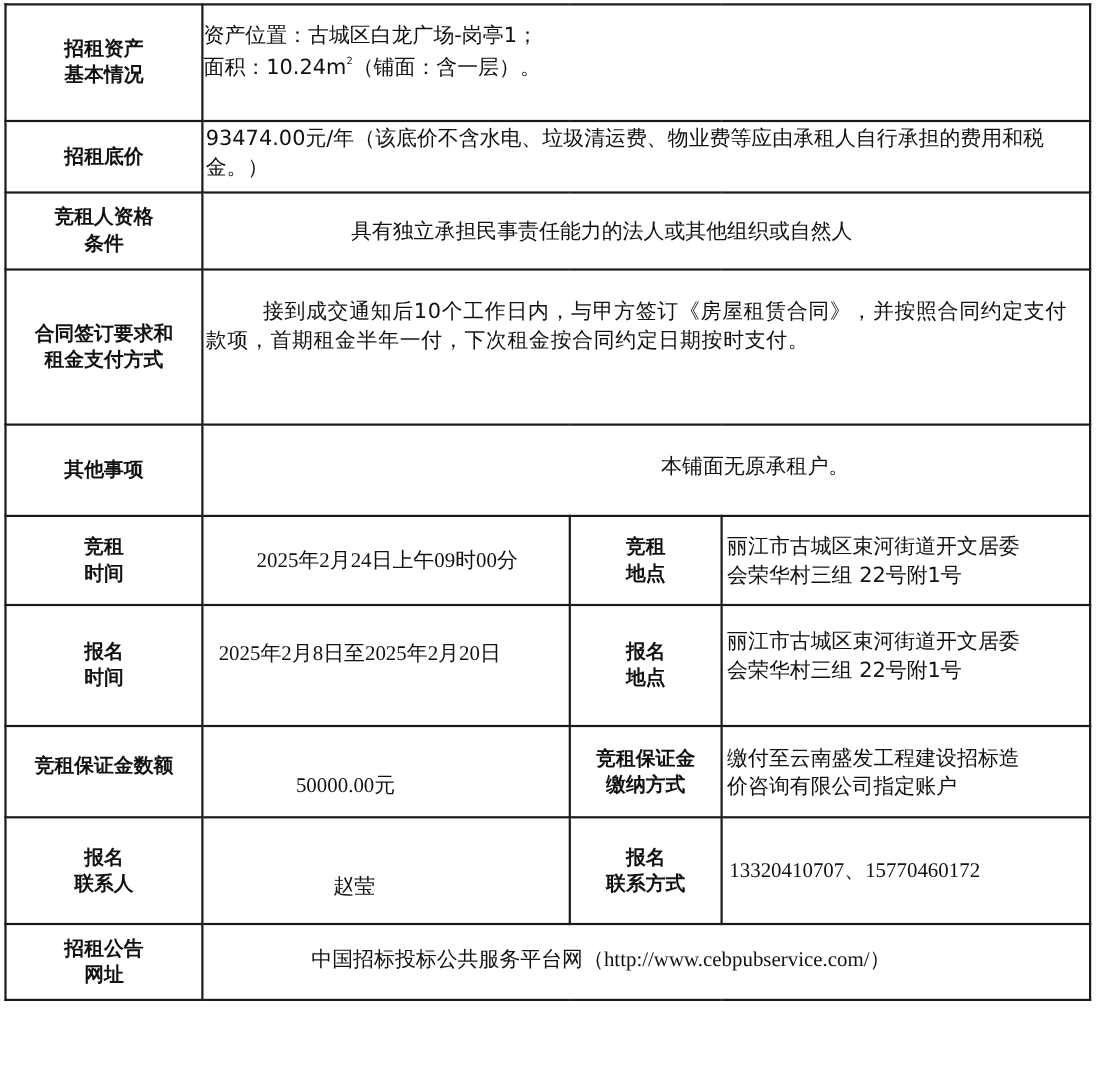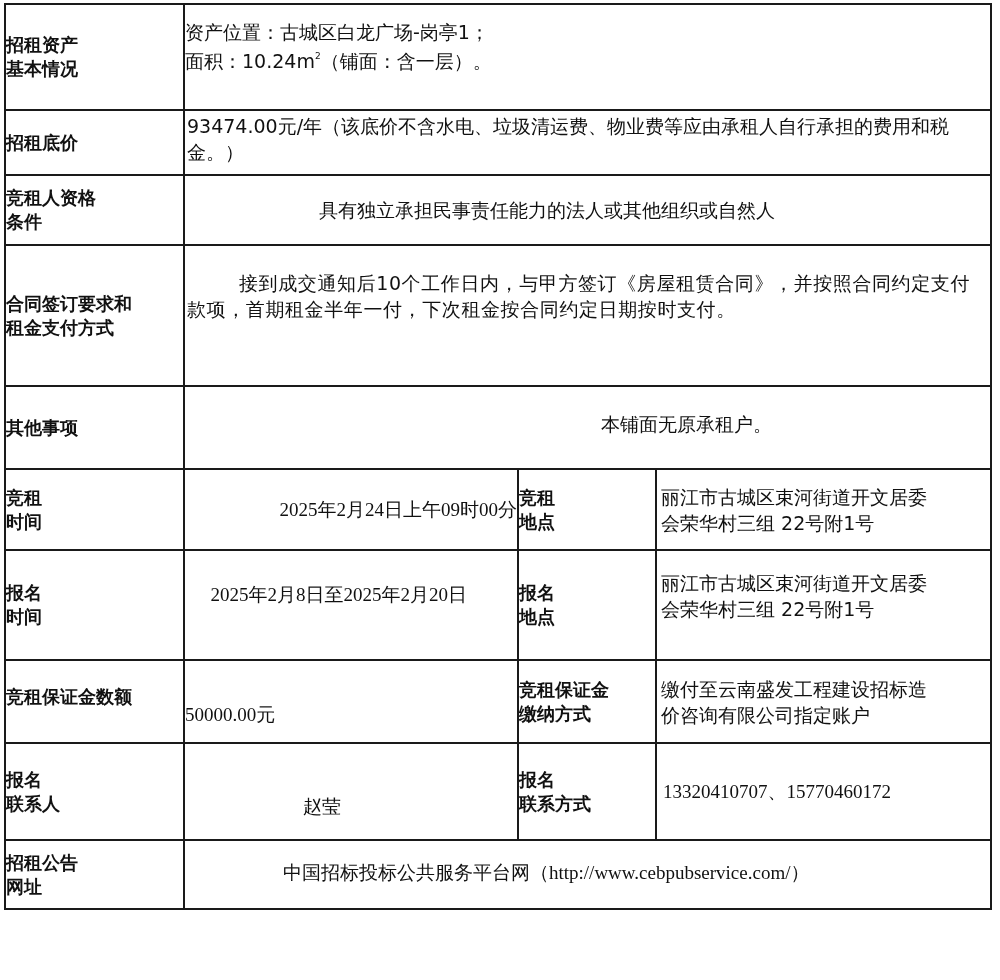--- a/index.html
+++ b/index.html
@@ -6,29 +6,29 @@
   body { width: 1000px; height: 980px; position: relative; overflow: hidden; color: #111; }
   table.doc {
     position: absolute; left: 4px; top: 3px;
     width: 986px; border-collapse: collapse; table-layout: fixed;
   }
   table.doc td {
     border: 2px solid #1a1a1a; padding: 0; vertical-align: middle;
   }
   .lbl {
     font-family: "DejaVu Sans", sans-serif; font-weight: bold; font-size: 18px;
-    text-align: left; line-height: 24px;
+    text-align: center; line-height: 24px;
   }
   .val {
     font-family: "Liberation Serif", "DejaVu Sans", serif; font-size: 19px;
     line-height: 24px;
   }
   .cjk { font-family: "DejaVu Sans", sans-serif; }
   .center { }
-  .left { text-align: right; padding-left: 2px !important; }
+  .left { text-align: center; padding-left: 2px !important; }
   .block { display: block; }
   sup { font-size: 9px; vertical-align: 9px; }
 </style>
 </head>
 <body>
 
 <table class="doc">
   <colgroup>
     <col style="width:179px">
     <col style="width:334px">
@@ -96,21 +96,21 @@
     <td class="val left" style="padding-right:50px !important; padding-bottom:20px">2025年2月8日至2025年2月20日</td>
     <td class="lbl">
       <span class="block">报名</span>
       <span class="block">地点</span>
     </td>
     <td class="val cjk center" style="padding:0 60px 18px 4px; line-height:26px">丽江市古城区束河街道开文居委会荣华村三组 22号附1号</td>
   </tr>
 
   <tr style="height:83px">
     <td class="lbl" style="padding-bottom:10px">竞租保证金数额</td>
-    <td class="val" style="padding-top:26px">50000.00元</td>
+    <td class="val" style="padding-left:84px; padding-top:26px">50000.00元</td>
     <td class="lbl">
       <span class="block">竞租保证金</span>
       <span class="block">缴纳方式</span>
     </td>
     <td class="val cjk center" style="padding:0 60px 0 4px; line-height:26px">缴付至云南盛发工程建设招标造价咨询有限公司指定账户</td>
   </tr>
 
   <tr style="height:97px">
     <td class="lbl">
       <span class="block">报名</span>

